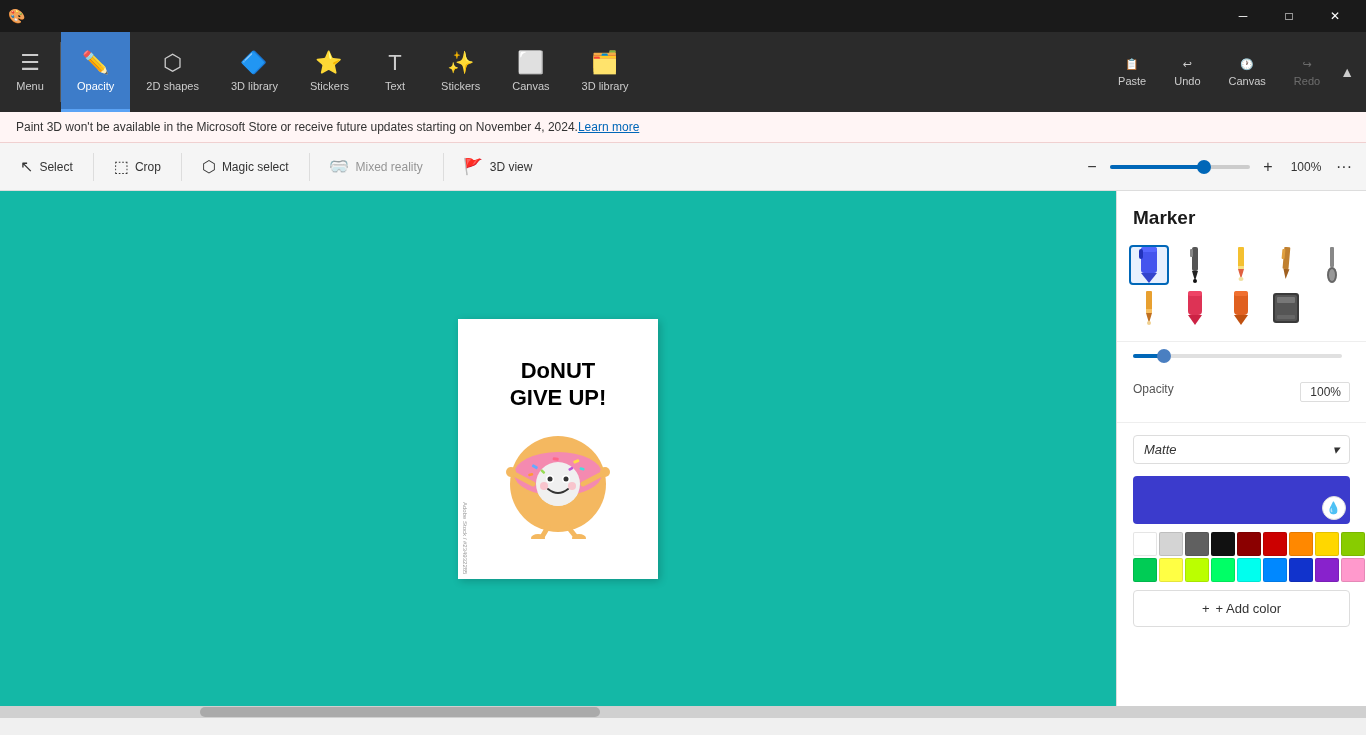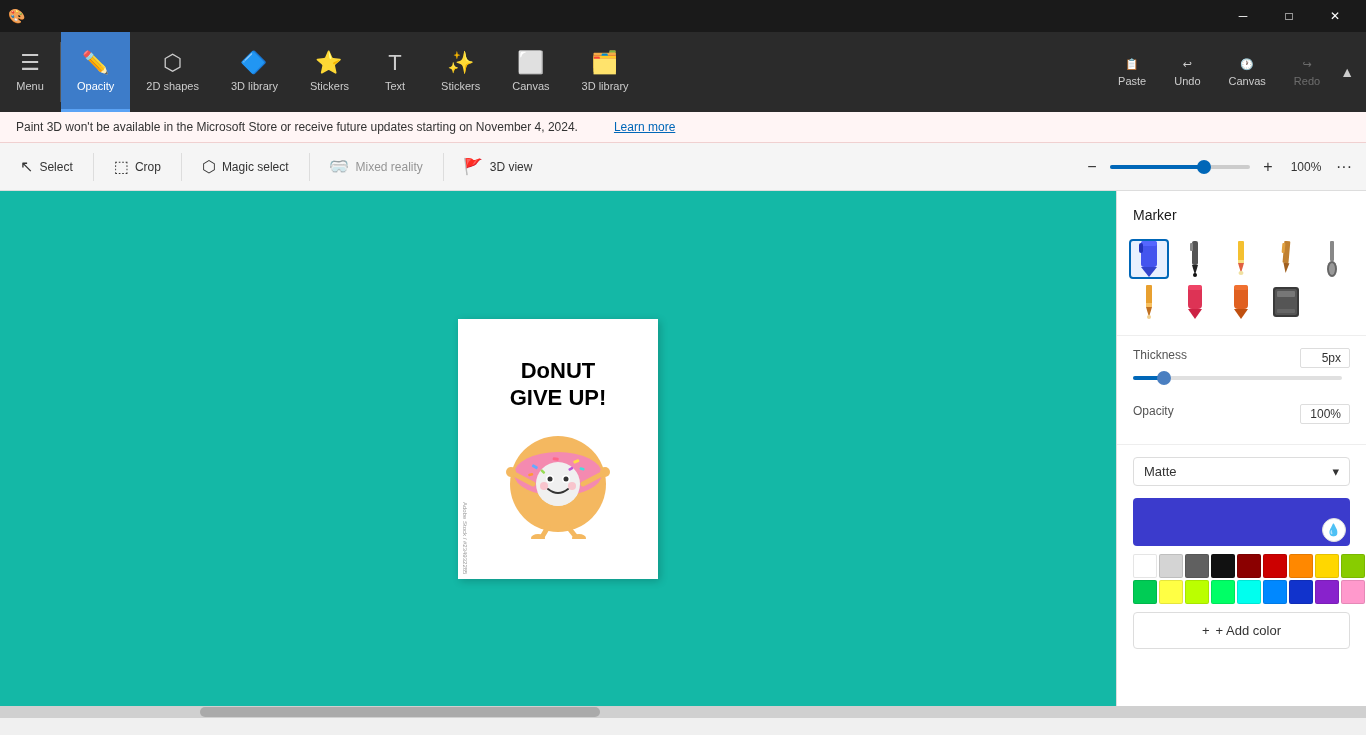--- a/index.html
+++ b/index.html
@@ -88,21 +88,20 @@
       padding: 8px 16px;
       font-size: 12px;
       color: #333;
       display: flex;
       align-items: center;
     }
     .notification-link {
       color: #0067b8;
       text-decoration: underline;
       cursor: pointer;
-      margin-left: 36px;
     }
 
     
     .secondary-toolbar {
       background: #f5f5f5;
       height: 48px;
       display: flex;
       align-items: center;
       padding: 0 8px;
       gap: 4px;
@@ -231,22 +230,22 @@
     
     .right-panel {
       width: 250px;
       background: white;
       border-left: 1px solid #ddd;
       display: flex;
       flex-direction: column;
       overflow-y: auto;
     }
     .panel-title {
-      font-size: 14px;
-      font-weight: 400;
+      font-size: 19px;
+      font-weight: 700;
       padding: 16px 16px 8px 16px;
       color: #1a1a1a;
     }
     .brush-grid {
       display: grid;
       grid-template-columns: repeat(5, 1fr);
       gap: 4px;
       padding: 8px 12px;
     }
     .brush-item {
@@ -316,20 +315,21 @@
       align-items: center;
       justify-content: space-between;
       border: 1px solid #ddd;
       border-radius: 4px;
       padding: 6px 10px;
       cursor: pointer;
       font-size: 13px;
       color: #333;
       background: white;
       margin: 8px 16px;
+      font-style: italic;
     }
 
     
     .color-swatch {
       height: 48px;
       background: #3b3bcc;
       border-radius: 4px;
       margin: 4px 16px;
       display: flex;
       align-items: flex-end;
@@ -638,24 +638,20 @@
           <rect x="4" y="4" width="22" height="26" rx="2" fill="#555"></rect>
           <rect x="6" y="6" width="18" height="6" rx="1" fill="#777"></rect>
           <rect x="6" y="24" width="18" height="4" rx="1" fill="#666"></rect>
         </svg>
       </div>
     </div>
 
     <div class="panel-divider"></div>
 
     <div class="panel-section">
-      <div class="panel-row">
-        <span class="panel-label">Thickness</span>
-        <span class="panel-value">5px</span>
-      </div>
       <div style="display:flex; align-items:center; margin-bottom:8px;">
         <div class="slider-track" style="flex:1;">
           <div class="slider-fill" style="width:15%;"></div>
           <div class="slider-thumb" style="left:calc(15% - 7px);"></div>
         </div>
       </div>
     </div>
 
     <div class="panel-section">
       <div class="panel-row">

